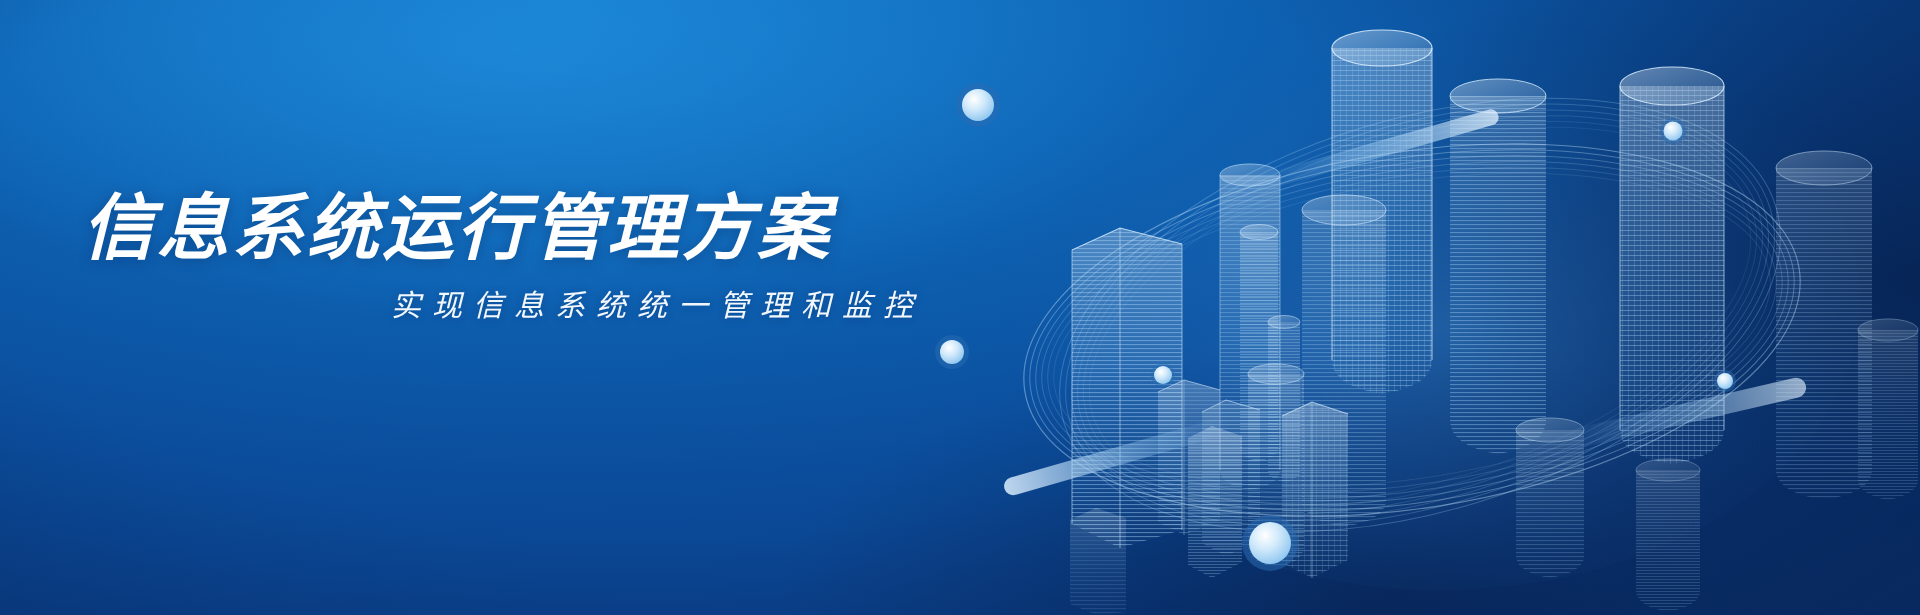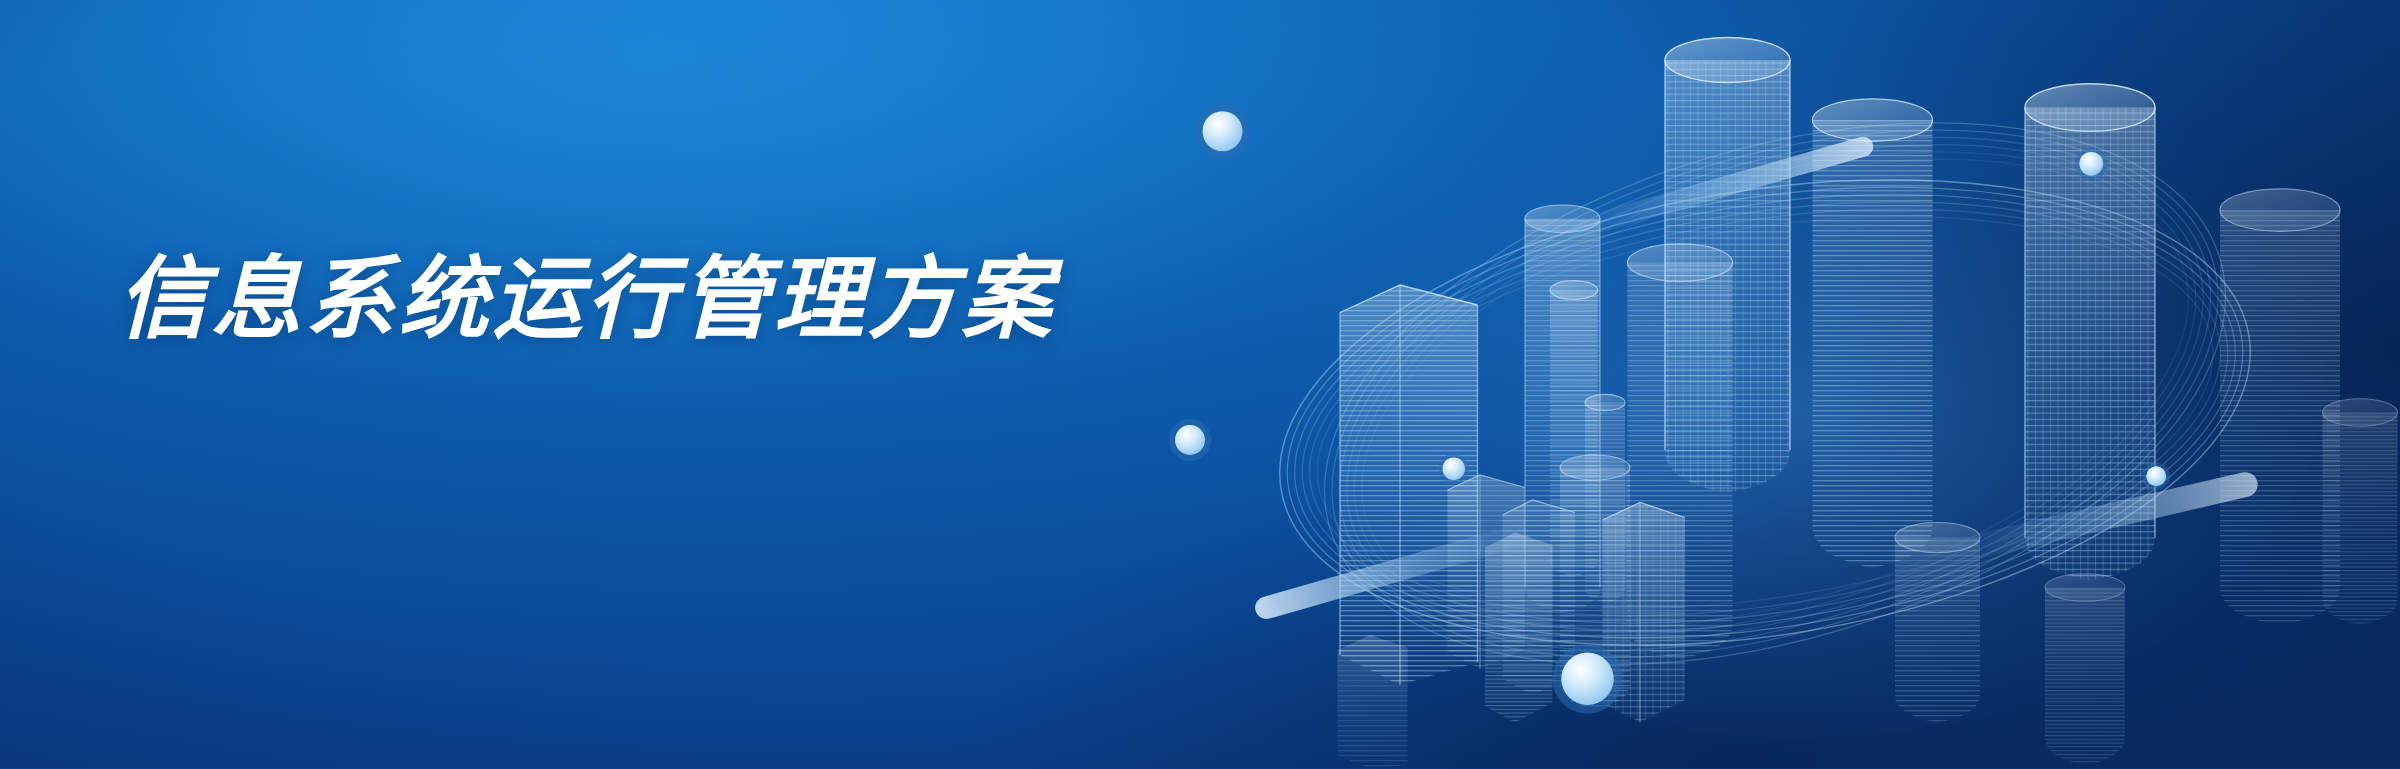--- a/index.html
+++ b/index.html
@@ -28,21 +28,21 @@
     background:radial-gradient(85% 115% at 35% 35%, rgba(0,0,0,0) 45%, rgba(3,20,56,0.38) 100%);
     pointer-events:none;
   }
 
   
   .text-block{
     position:absolute;left:78px;top:186px;width:880px;
     z-index:6;
   }
   .title{
-    margin:16px;
+    margin:4px;
     font-size:72px;
     font-weight:700;
     font-style:italic;
     color:#ffffff;
     letter-spacing:3px;
     line-height:1.06;
     white-space:nowrap;
     text-shadow:0 2px 14px rgba(3,30,80,0.35);
   }
   .subtitle{
@@ -309,15 +309,16 @@
         </g>
 
       </g>
     </svg>
   </div>
 
   <div class="vignette"></div>
 
   <div class="text-block">
     <h1 class="title">信息系统运行管理方案</h1>
+    <p class="subtitle">实现信息系统统一管理和监控</p>
   </div>
 
 </div>
 
 </body></html>

